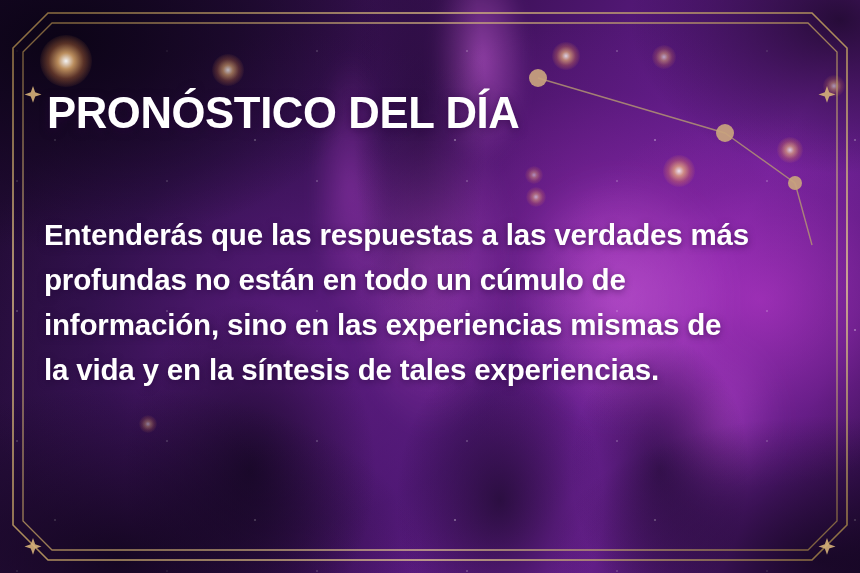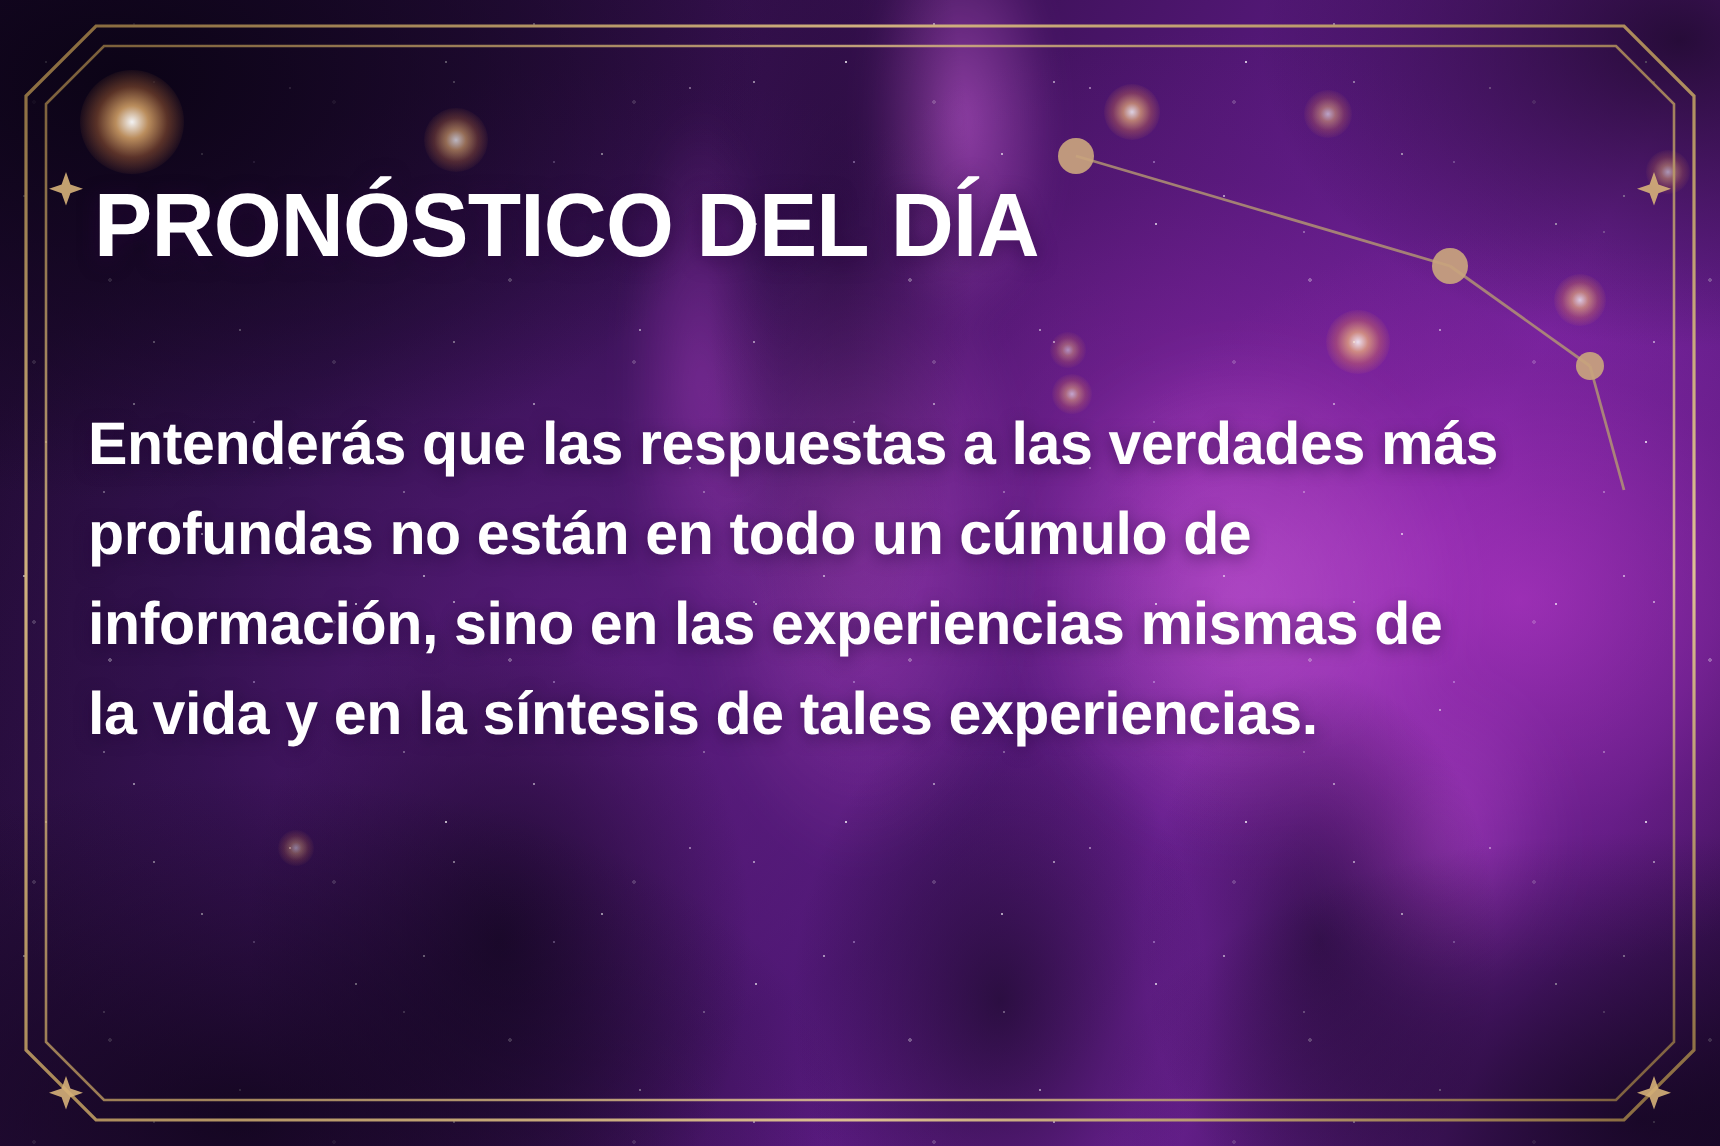--- a/index.html
+++ b/index.html
@@ -104,21 +104,21 @@
     font-size:45px;
     font-weight:bold;
     letter-spacing:-0.4px;
     color:#ffffff;
     white-space:nowrap;
     text-shadow:0 2px 10px rgba(40,5,60,.6);
     transform:scaleX(.97);
     transform-origin:left center;
   }
   .body-text{
-    position:absolute;left:44px;top:200px;
+    position:absolute;left:44px;top:212px;
     width:790px;
   }
   .body-line{
     font-size:30px;
     font-weight:bold;
     color:#ffffff;
     line-height:45px;
     letter-spacing:-0.2px;
     white-space:nowrap;
     text-shadow:0 2px 8px rgba(35,5,55,.55);

